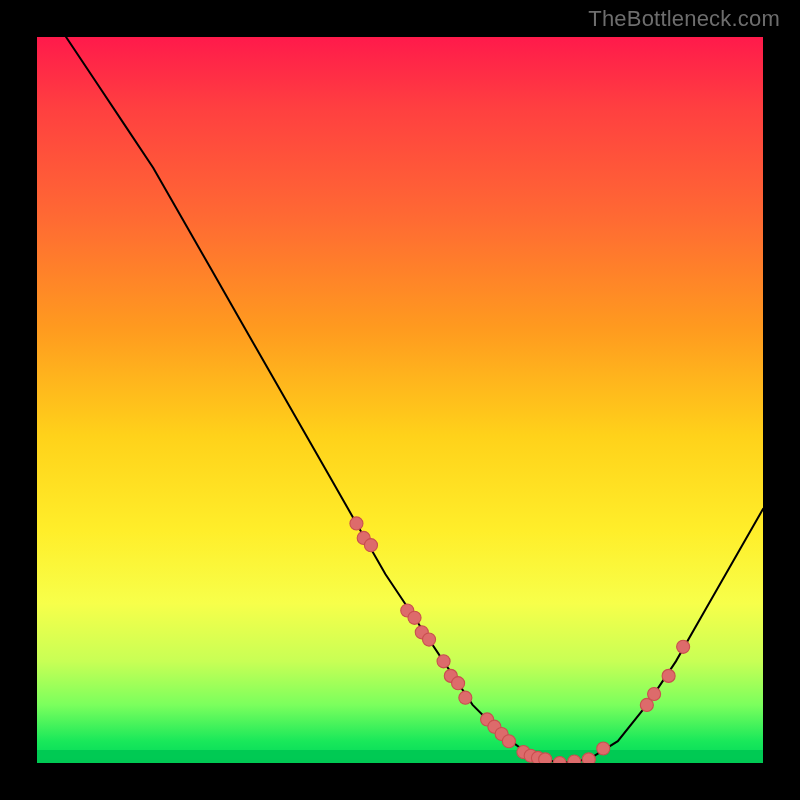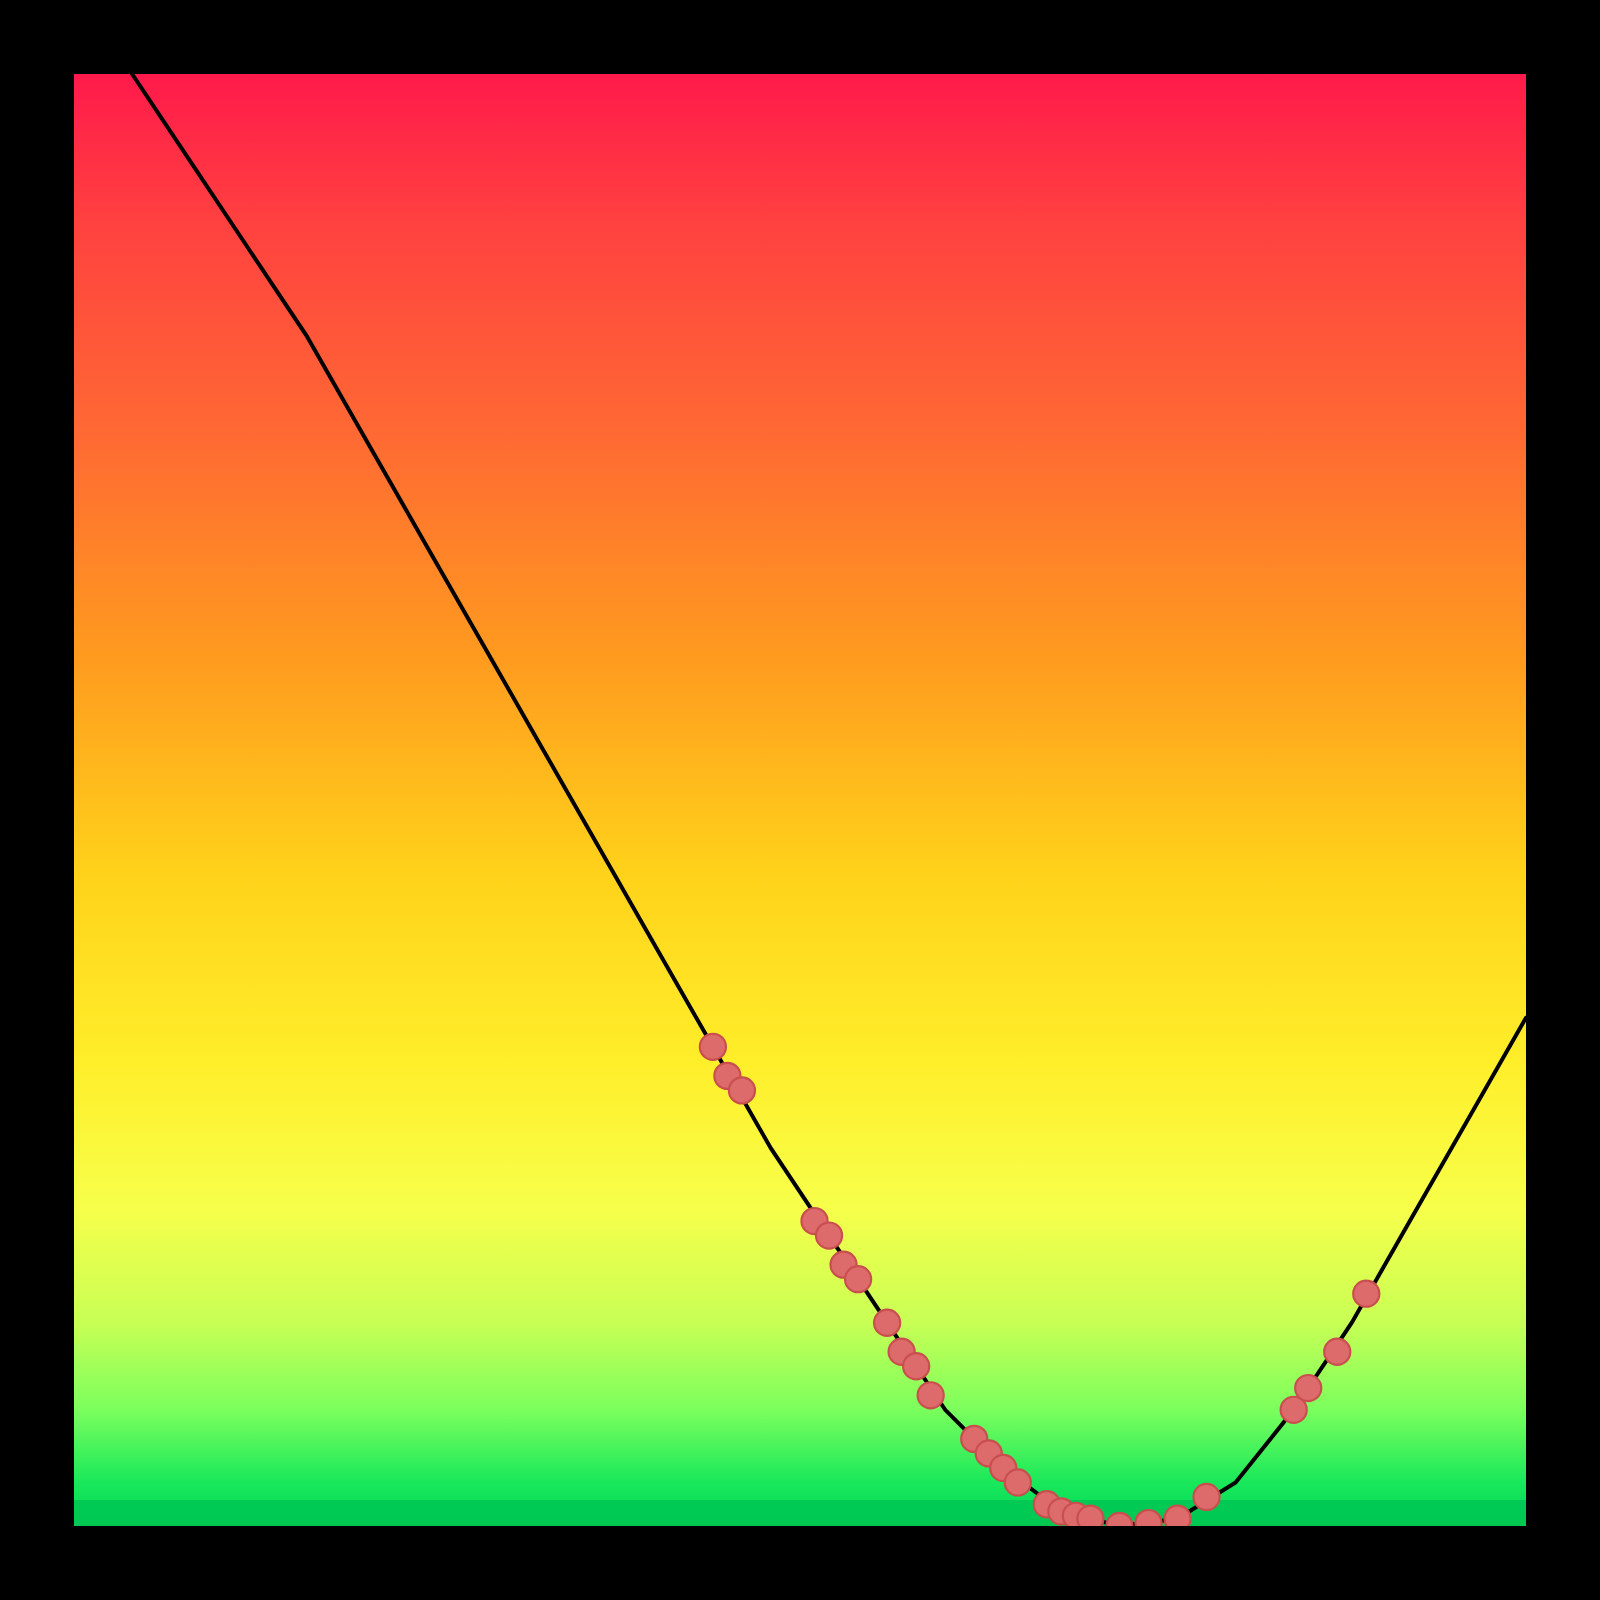--- a/index.html
+++ b/index.html
@@ -65,20 +65,21 @@
     position: absolute;
     inset: 0;
     width: 100%;
     height: 100%;
   }
 </style>
 </head>
 <body>
 
 <div class="frame">
+  <div class="watermark">TheBottleneck.com</div>
 
   <div class="plot-area">
     <div class="gradient-bg"></div>
     <div class="green-band"></div>
     <svg class="overlay" viewBox="0 0 100 100" preserveAspectRatio="none">
       <path id="curve-path" fill="none" stroke="#000000" stroke-width="2" stroke-linecap="round" vector-effect="non-scaling-stroke" d="M4.00 0.00 L8.00 6.00 L12.00 12.00 L16.00 18.00 L20.00 25.00 L24.00 32.00 L28.00 39.00 L32.00 46.00 L36.00 53.00 L40.00 60.00 L44.00 67.00 L48.00 74.00 L52.00 80.00 L56.00 86.00 L60.00 92.00 L64.00 96.00 L68.00 99.00 L72.00 100.00 L76.00 99.50 L80.00 97.00 L84.00 92.00 L88.00 86.00 L92.00 79.00 L96.00 72.00 L100.00 65.00 "></path>
       <g id="markers">
           <circle cx="44.00" cy="67.00" r="0.9" fill="#dd6b6b" stroke="#c94f4f" stroke-width="0.15"></circle>
           <circle cx="45.00" cy="69.00" r="0.9" fill="#dd6b6b" stroke="#c94f4f" stroke-width="0.15"></circle>
           <circle cx="46.00" cy="70.00" r="0.9" fill="#dd6b6b" stroke="#c94f4f" stroke-width="0.15"></circle>

